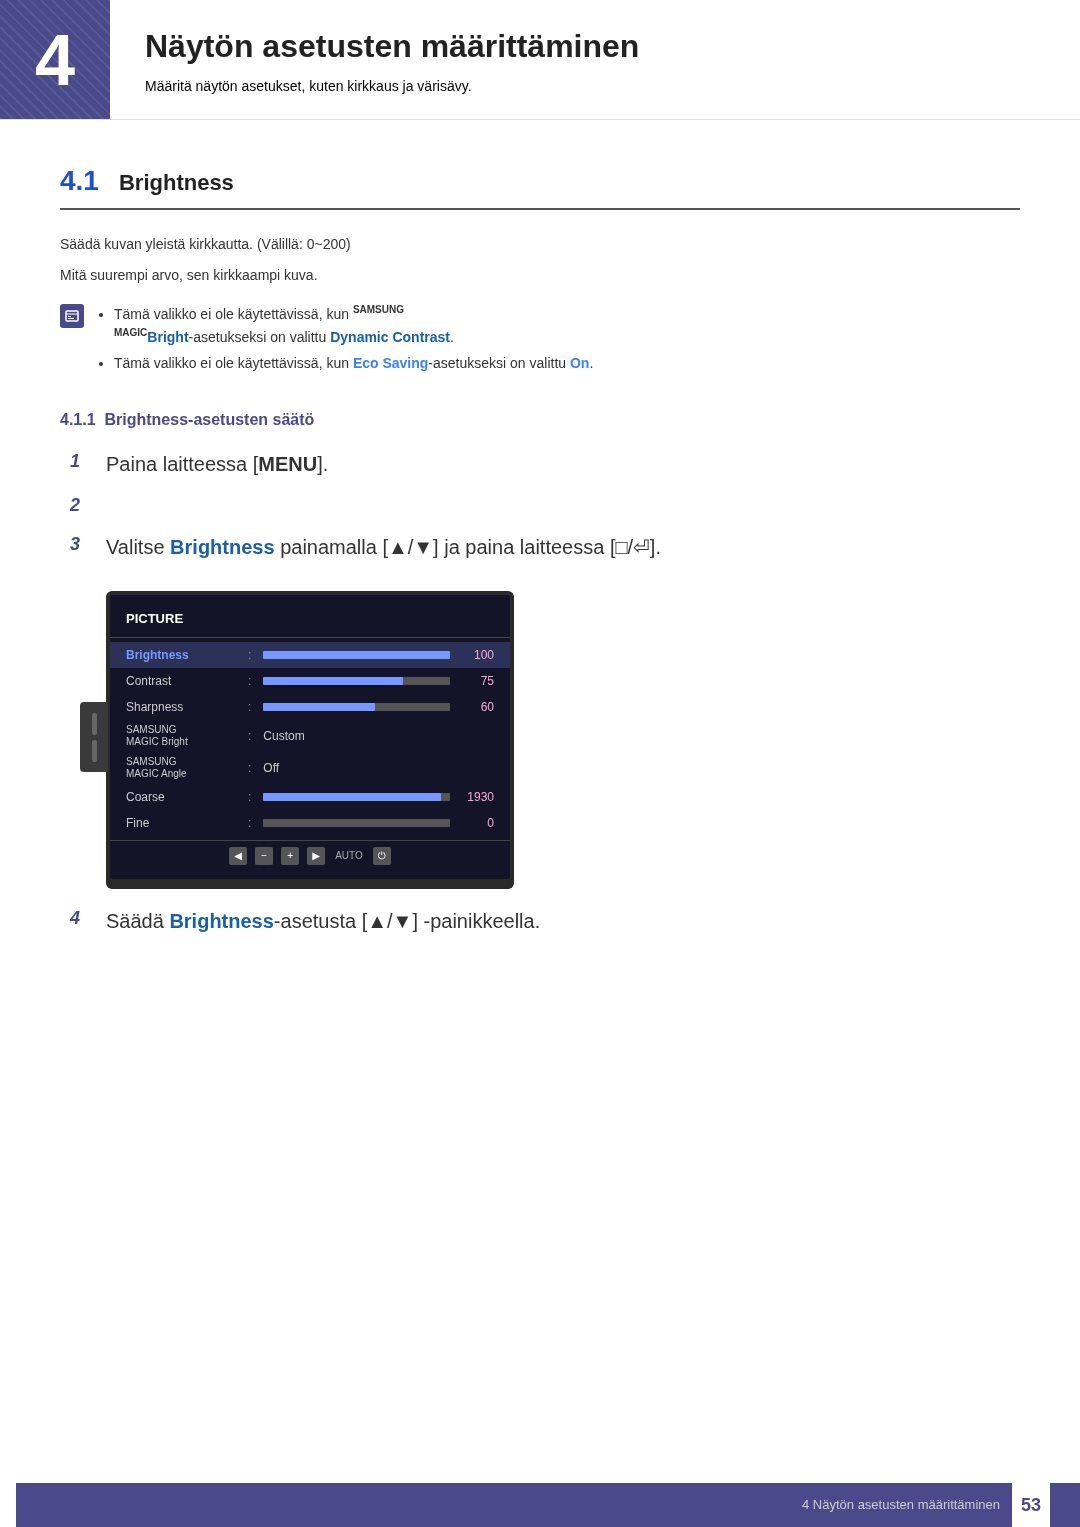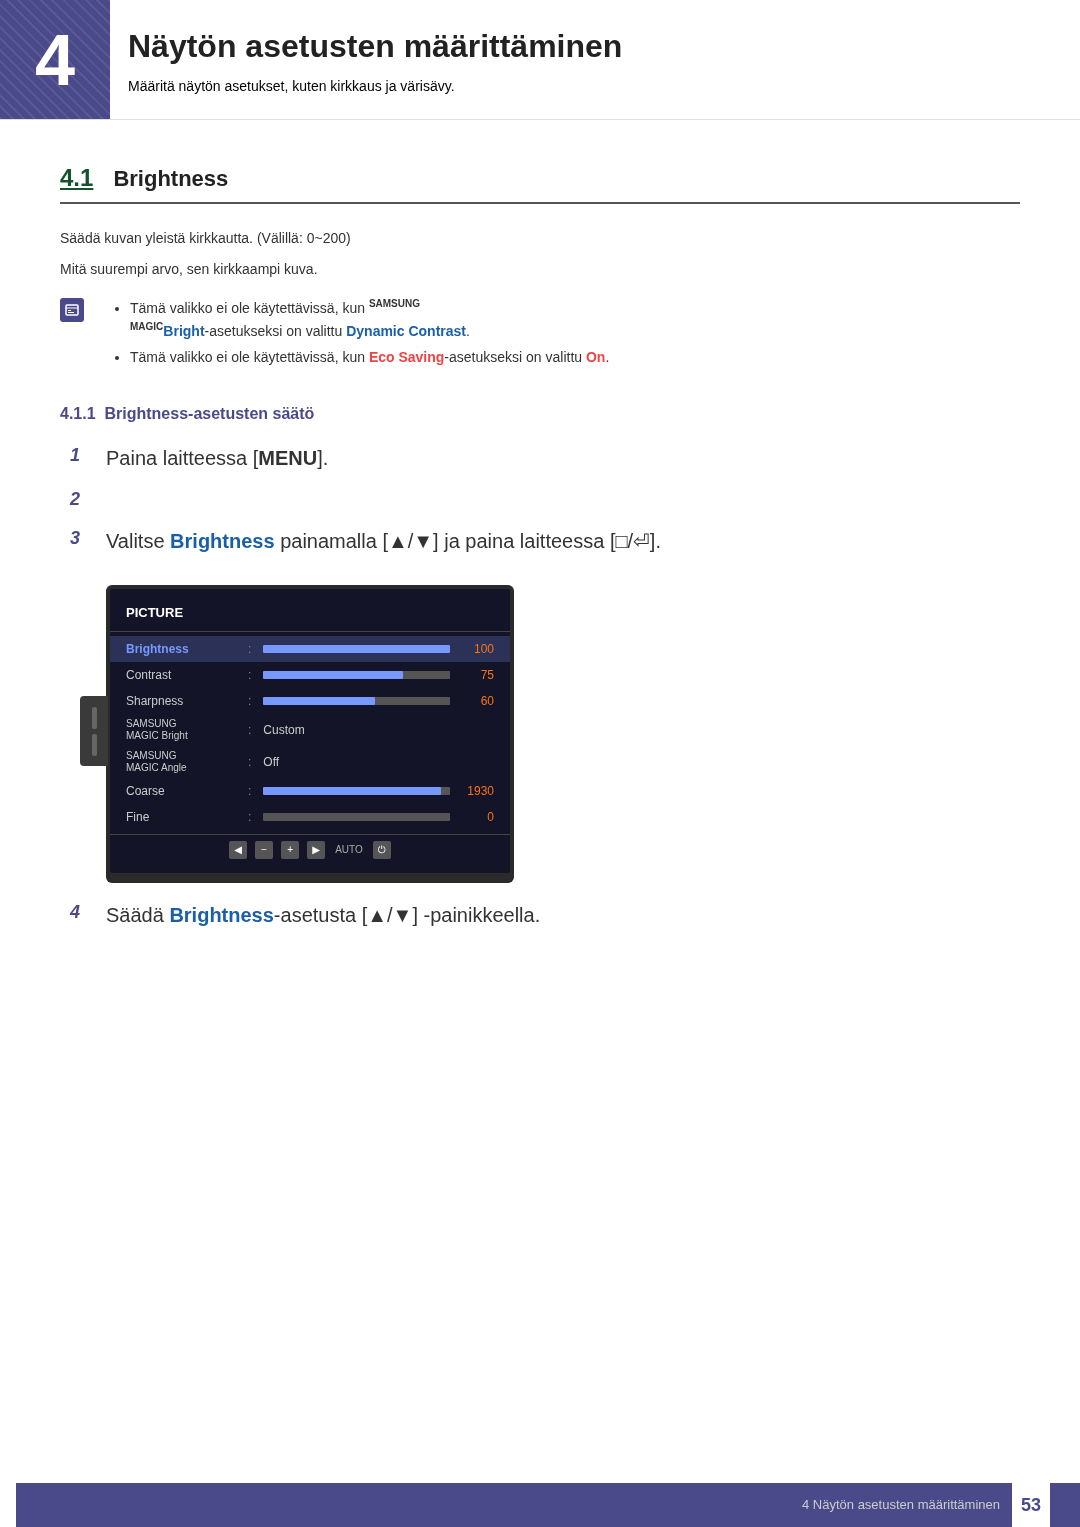--- a/index.html
+++ b/index.html
@@ -46,21 +46,21 @@
       bottom: 0;
       background: repeating-linear-gradient(
         45deg,
         rgba(255,255,255,0.08) 0px,
         rgba(255,255,255,0.08) 2px,
         transparent 2px,
         transparent 8px
       );
     }
     .header-title-area {
-      padding: 22px 18px;
+      padding: 22px 35px;
       flex: 1;
     }
     .header-title {
       font-size: 32px;
       font-weight: bold;
       color: #222;
       margin-bottom: 6px;
     }
     .header-subtitle {
       font-size: 14px;
@@ -75,42 +75,41 @@
     
     .section-heading {
       display: flex;
       align-items: baseline;
       gap: 20px;
       margin-bottom: 24px;
       border-bottom: 2px solid #555;
       padding-bottom: 6px;
     }
     .section-number {
-      font-size: 24px;
-      font-weight: bold;
-      color: #14532d;
-      text-decoration: underline;
+      font-size: 28px;
+      font-weight: bold;
+      color: #1d4ed8;
     }
     .section-title {
       font-size: 22px;
       font-weight: bold;
       color: #222;
     }
 
     
     .para {
       margin-bottom: 10px;
       font-size: 14px;
       color: #333;
     }
 
     
     .note-block {
       display: flex;
-      gap: 30px;
+      gap: 14px;
       align-items: flex-start;
       margin: 16px 0;
     }
     .note-icon {
       width: 24px;
       height: 24px;
       background: #4a4a8a;
       border-radius: 3px;
       flex-shrink: 0;
       margin-top: 2px;
@@ -130,21 +129,21 @@
       font-size: 14px;
       color: #333;
       margin-bottom: 6px;
       line-height: 1.5;
     }
     .highlight-blue {
       color: #1a5fa8;
       font-weight: bold;
     }
     .highlight-green {
-      color: #ef4444;
+      color: #3b82f6;
       font-weight: bold;
     }
     .brand-text {
       font-size: 10px;
       font-weight: bold;
       color: #333;
       vertical-align: super;
     }
 
     
@@ -254,21 +253,21 @@
     }
     .osd-bar-fill {
       height: 100%;
       background: #7799ff;
       border-radius: 1px;
     }
     .osd-value {
       width: 36px;
       text-align: right;
       font-size: 12px;
-      color: #f97316;
+      color: #f9a8d4;
     }
     .osd-text-value {
       font-size: 12px;
       color: #ccc;
     }
     .osd-footer {
       display: flex;
       align-items: center;
       justify-content: center;
       padding: 6px 16px;

